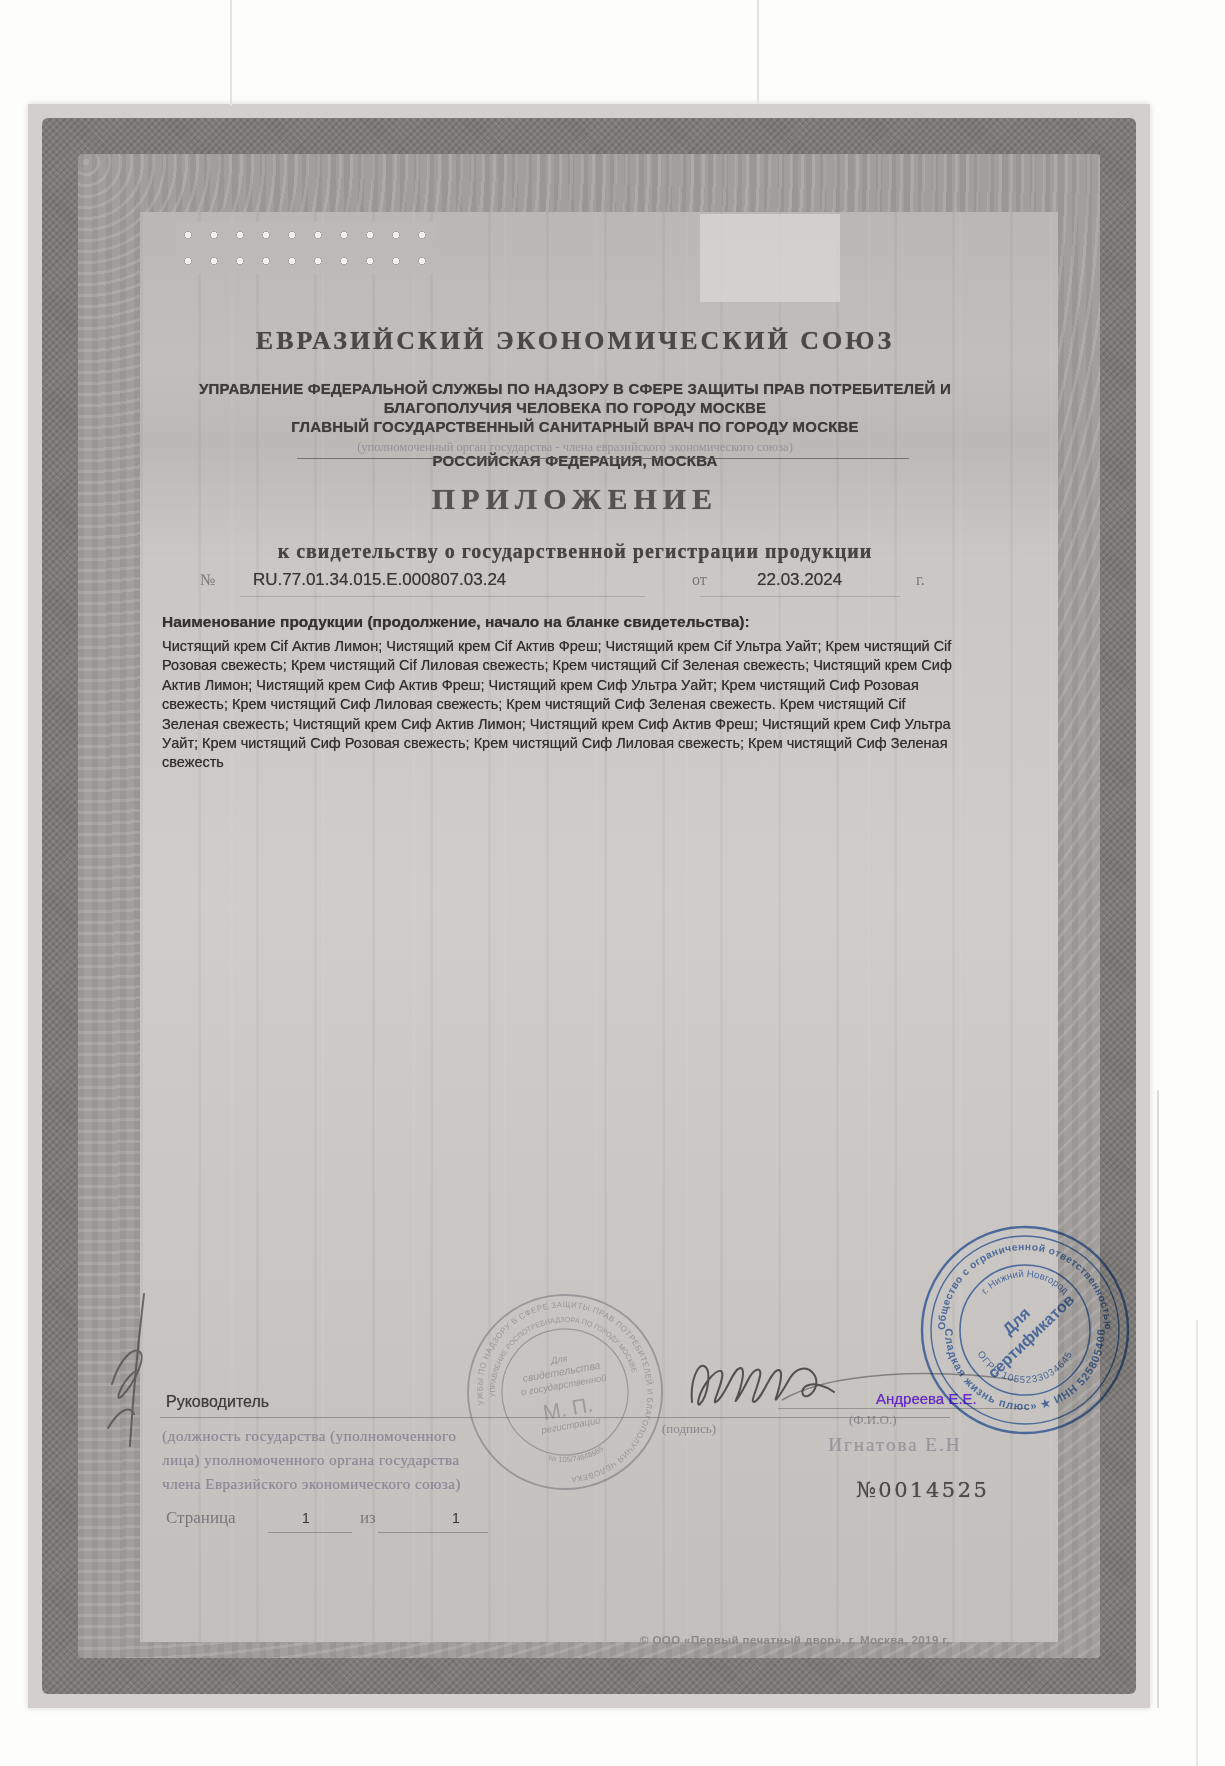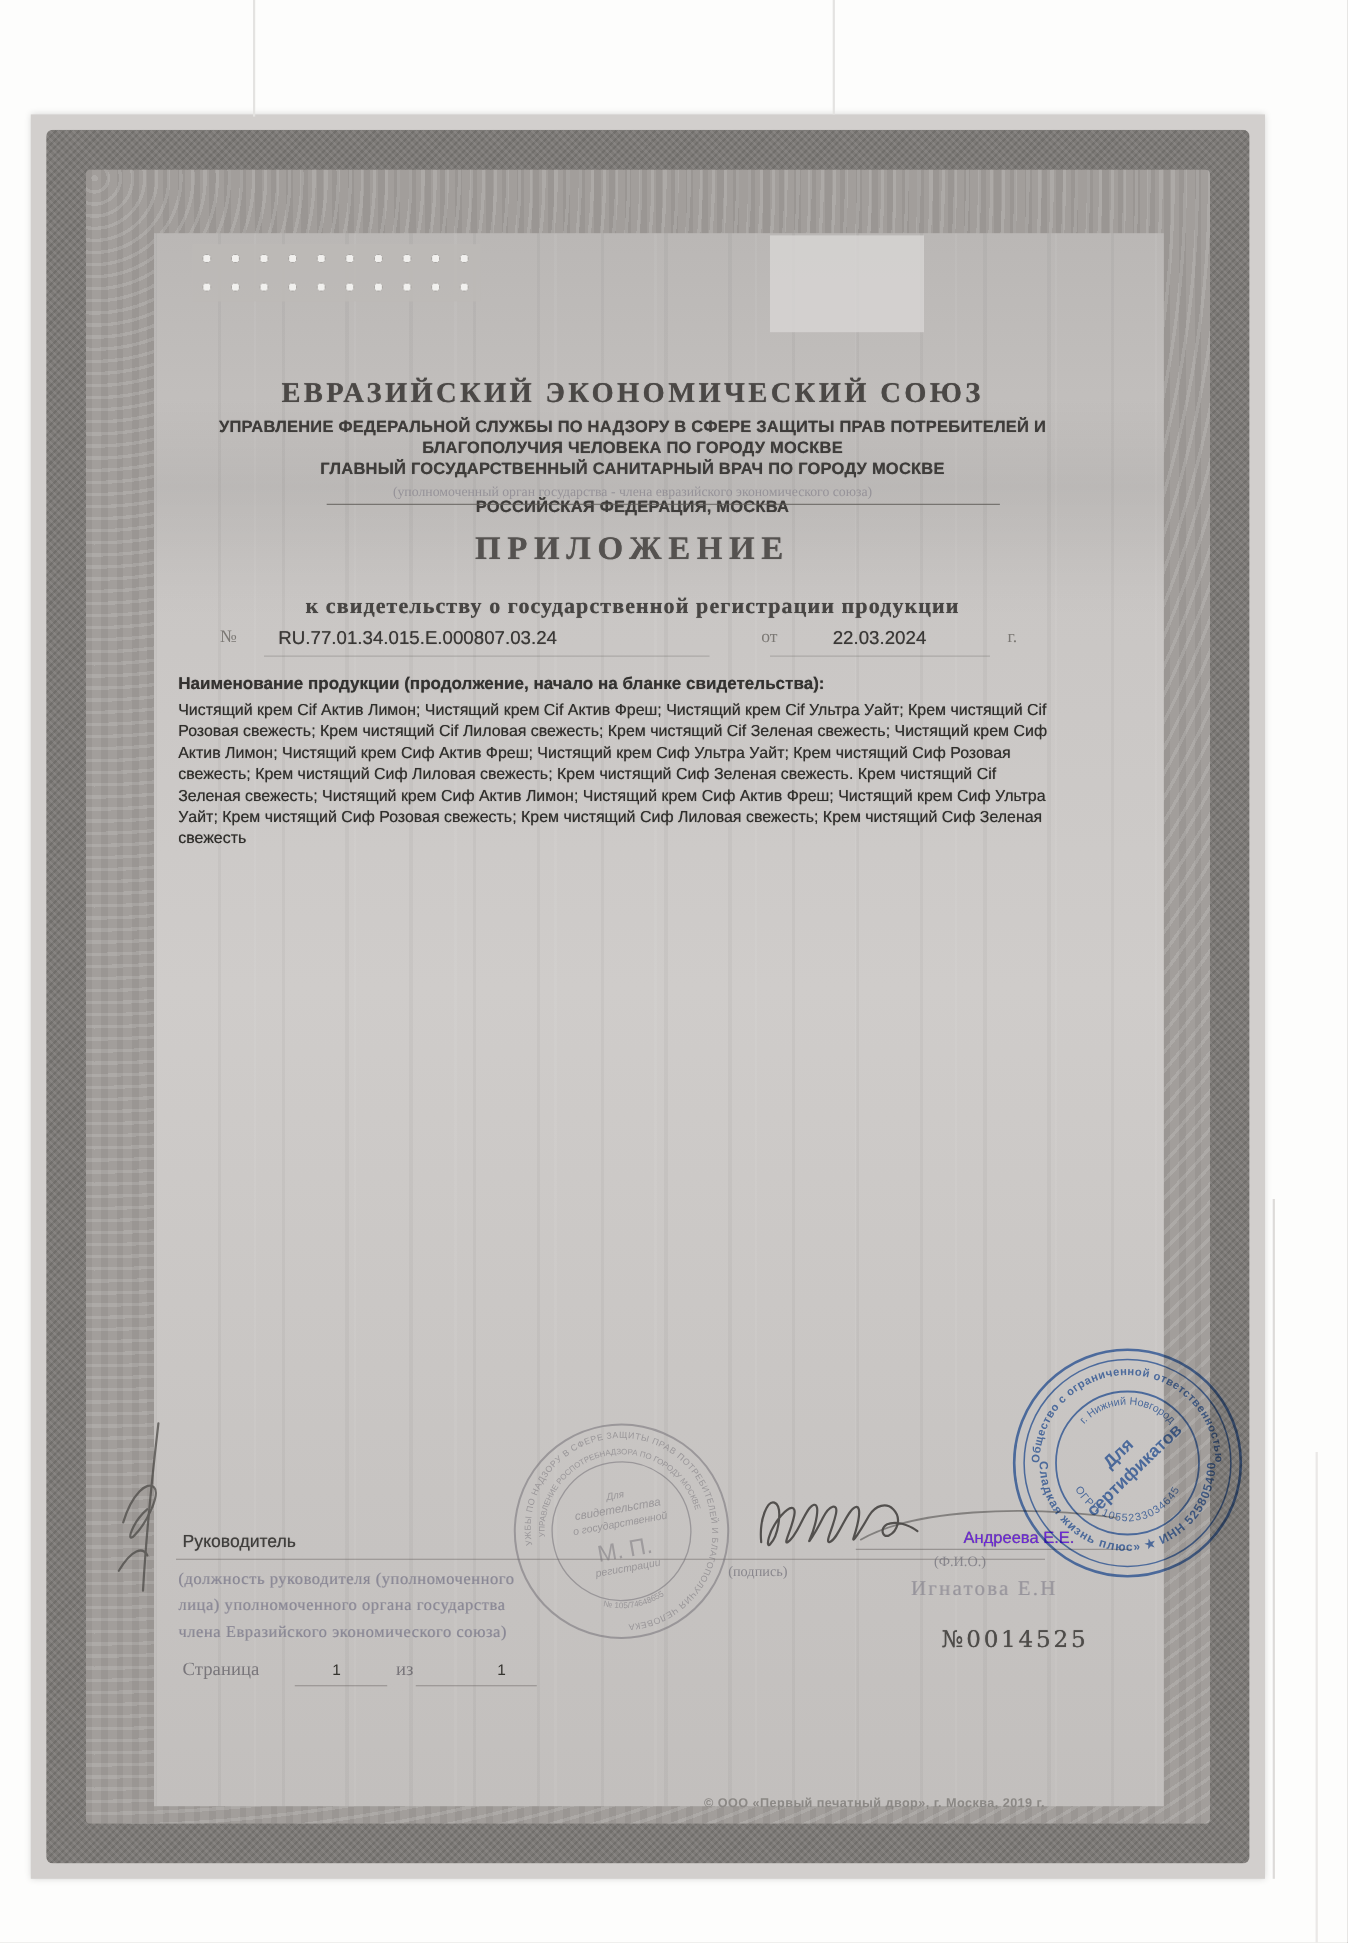--- a/index.html
+++ b/index.html
@@ -69,21 +69,21 @@
 </div>
 
 <div class="abs fold" style="left:230px;top:0;height:106px;"></div>
 <div class="abs fold" style="left:757px;top:0;height:104px;width:1.5px;"></div>
 <div class="abs edge" style="left:1157px;top:1090px;height:618px;"></div>
 <div class="abs edge" style="left:1196px;top:1320px;height:446px;width:1.5px;opacity:.6;"></div>
 
 <div class="abs rosettes"></div>
 <div class="abs liteblock"></div>
 
-<div class="abs ctr union scan-text" style="top:342px;font-family:Liberation Serif, serif;">ЕВРАЗИЙСКИЙ ЭКОНОМИЧЕСКИЙ СОЮЗ</div>
+<div class="abs ctr union scan-text" style="top:326px;font-family:Liberation Serif, serif;">ЕВРАЗИЙСКИЙ ЭКОНОМИЧЕСКИЙ СОЮЗ</div>
 
 <div class="abs ctr org scan-text" style="top:380px;">УПРАВЛЕНИЕ ФЕДЕРАЛЬНОЙ СЛУЖБЫ ПО НАДЗОРУ В СФЕРЕ ЗАЩИТЫ ПРАВ ПОТРЕБИТЕЛЕЙ И</div>
 <div class="abs ctr org scan-text" style="top:399px;">БЛАГОПОЛУЧИЯ ЧЕЛОВЕКА ПО ГОРОДУ МОСКВЕ</div>
 <div class="abs ctr org scan-text" style="top:418px;">ГЛАВНЫЙ ГОСУДАРСТВЕННЫЙ САНИТАРНЫЙ ВРАЧ ПО ГОРОДУ МОСКВЕ</div>
 <div class="abs ctr faintcap" style="top:440px;">(уполномоченный орган государства - члена евразийского экономического союза)</div>
 <div class="abs ctr org scan-text" style="top:452px;text-align:center;">РОССИЙСКАЯ ФЕДЕРАЦИЯ, МОСКВА</div>
 <div class="abs rule" style="left:297px;top:458px;width:612px;"></div>
 
 <div class="abs ctr doctitle scan-text" style="top:482px;">ПРИЛОЖЕНИЕ</div>
 <div class="abs ctr subtitle scan-text" style="top:540px;">к свидетельству о государственной регистрации продукции</div>
@@ -104,21 +104,21 @@
     <path d="M44 6 C40 40 34 90 30 158"></path>
     <path d="M12 96 C20 70 34 58 40 64 C46 70 34 96 22 108 C14 116 20 96 34 84"></path>
     <path d="M8 140 C20 120 30 118 34 126"></path>
   </g>
 </svg>
 
 <div class="abs leader scan-text" style="left:166px;top:1393px;">Руководитель</div>
 <div class="abs rule" style="left:160px;top:1417px;width:790px;border-top-color:rgba(95,92,88,.5);"></div>
 <div class="abs sigcap" style="left:662px;top:1421px;">(подпись)</div>
 
-<div class="abs poscap" style="left:162px;top:1428px;">(должность руководителя (уполномоченного</div>
+<div class="abs poscap" style="left:162px;top:1428px;">(должность государства (уполномоченного</div>
 <div class="abs poscap" style="left:162px;top:1452px;">лица) уполномоченного органа государства</div>
 <div class="abs poscap" style="left:162px;top:1476px;">члена Евразийского экономического союза)</div>
 
 <svg class="abs" style="left:465px;top:1292px;transform:rotate(-10deg);" width="200" height="200" viewBox="0 0 200 200">
   <defs>
     <path id="gp1" d="M 18 100 A 82 82 0 1 1 181.9 100 A 82 82 0 1 1 18 100"></path>
     <path id="gp2" d="M 30 100 A 70 70 0 1 1 170 100"></path>
     <path id="gp3" d="M 30 100 A 70 70 0 0 0 170 100"></path>
   </defs>
   <g fill="#6e6b72" opacity=".5">

